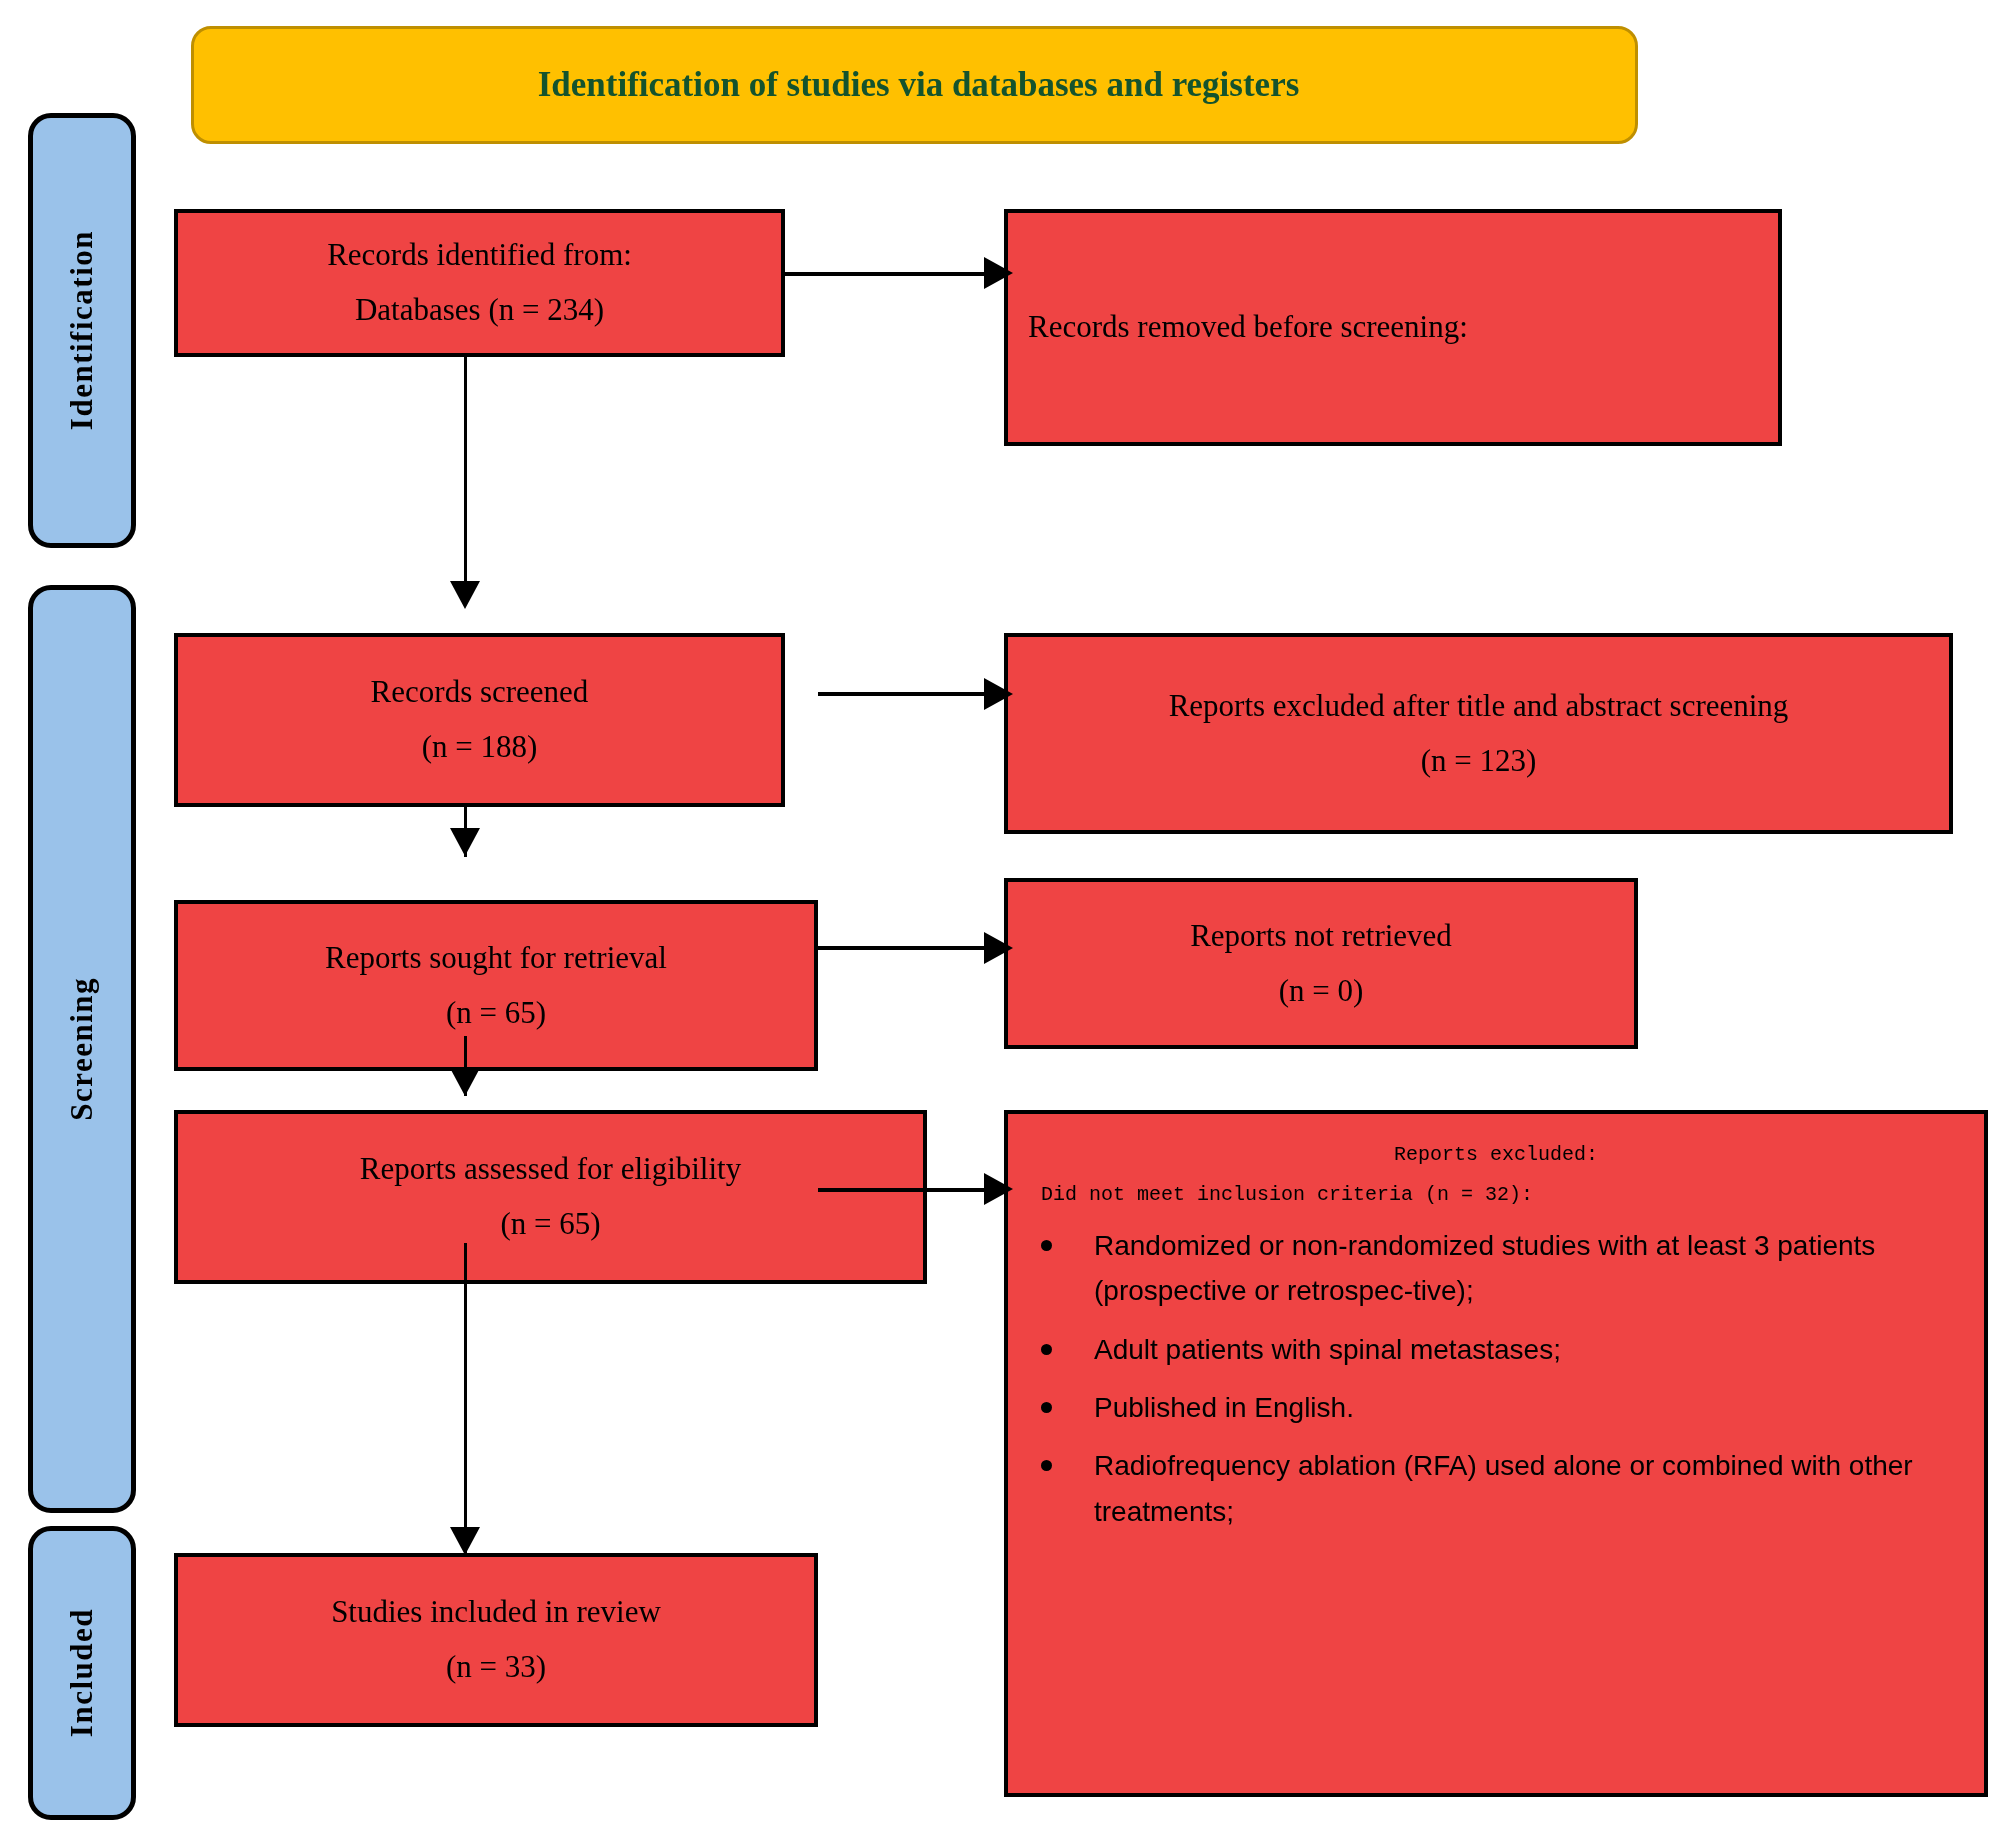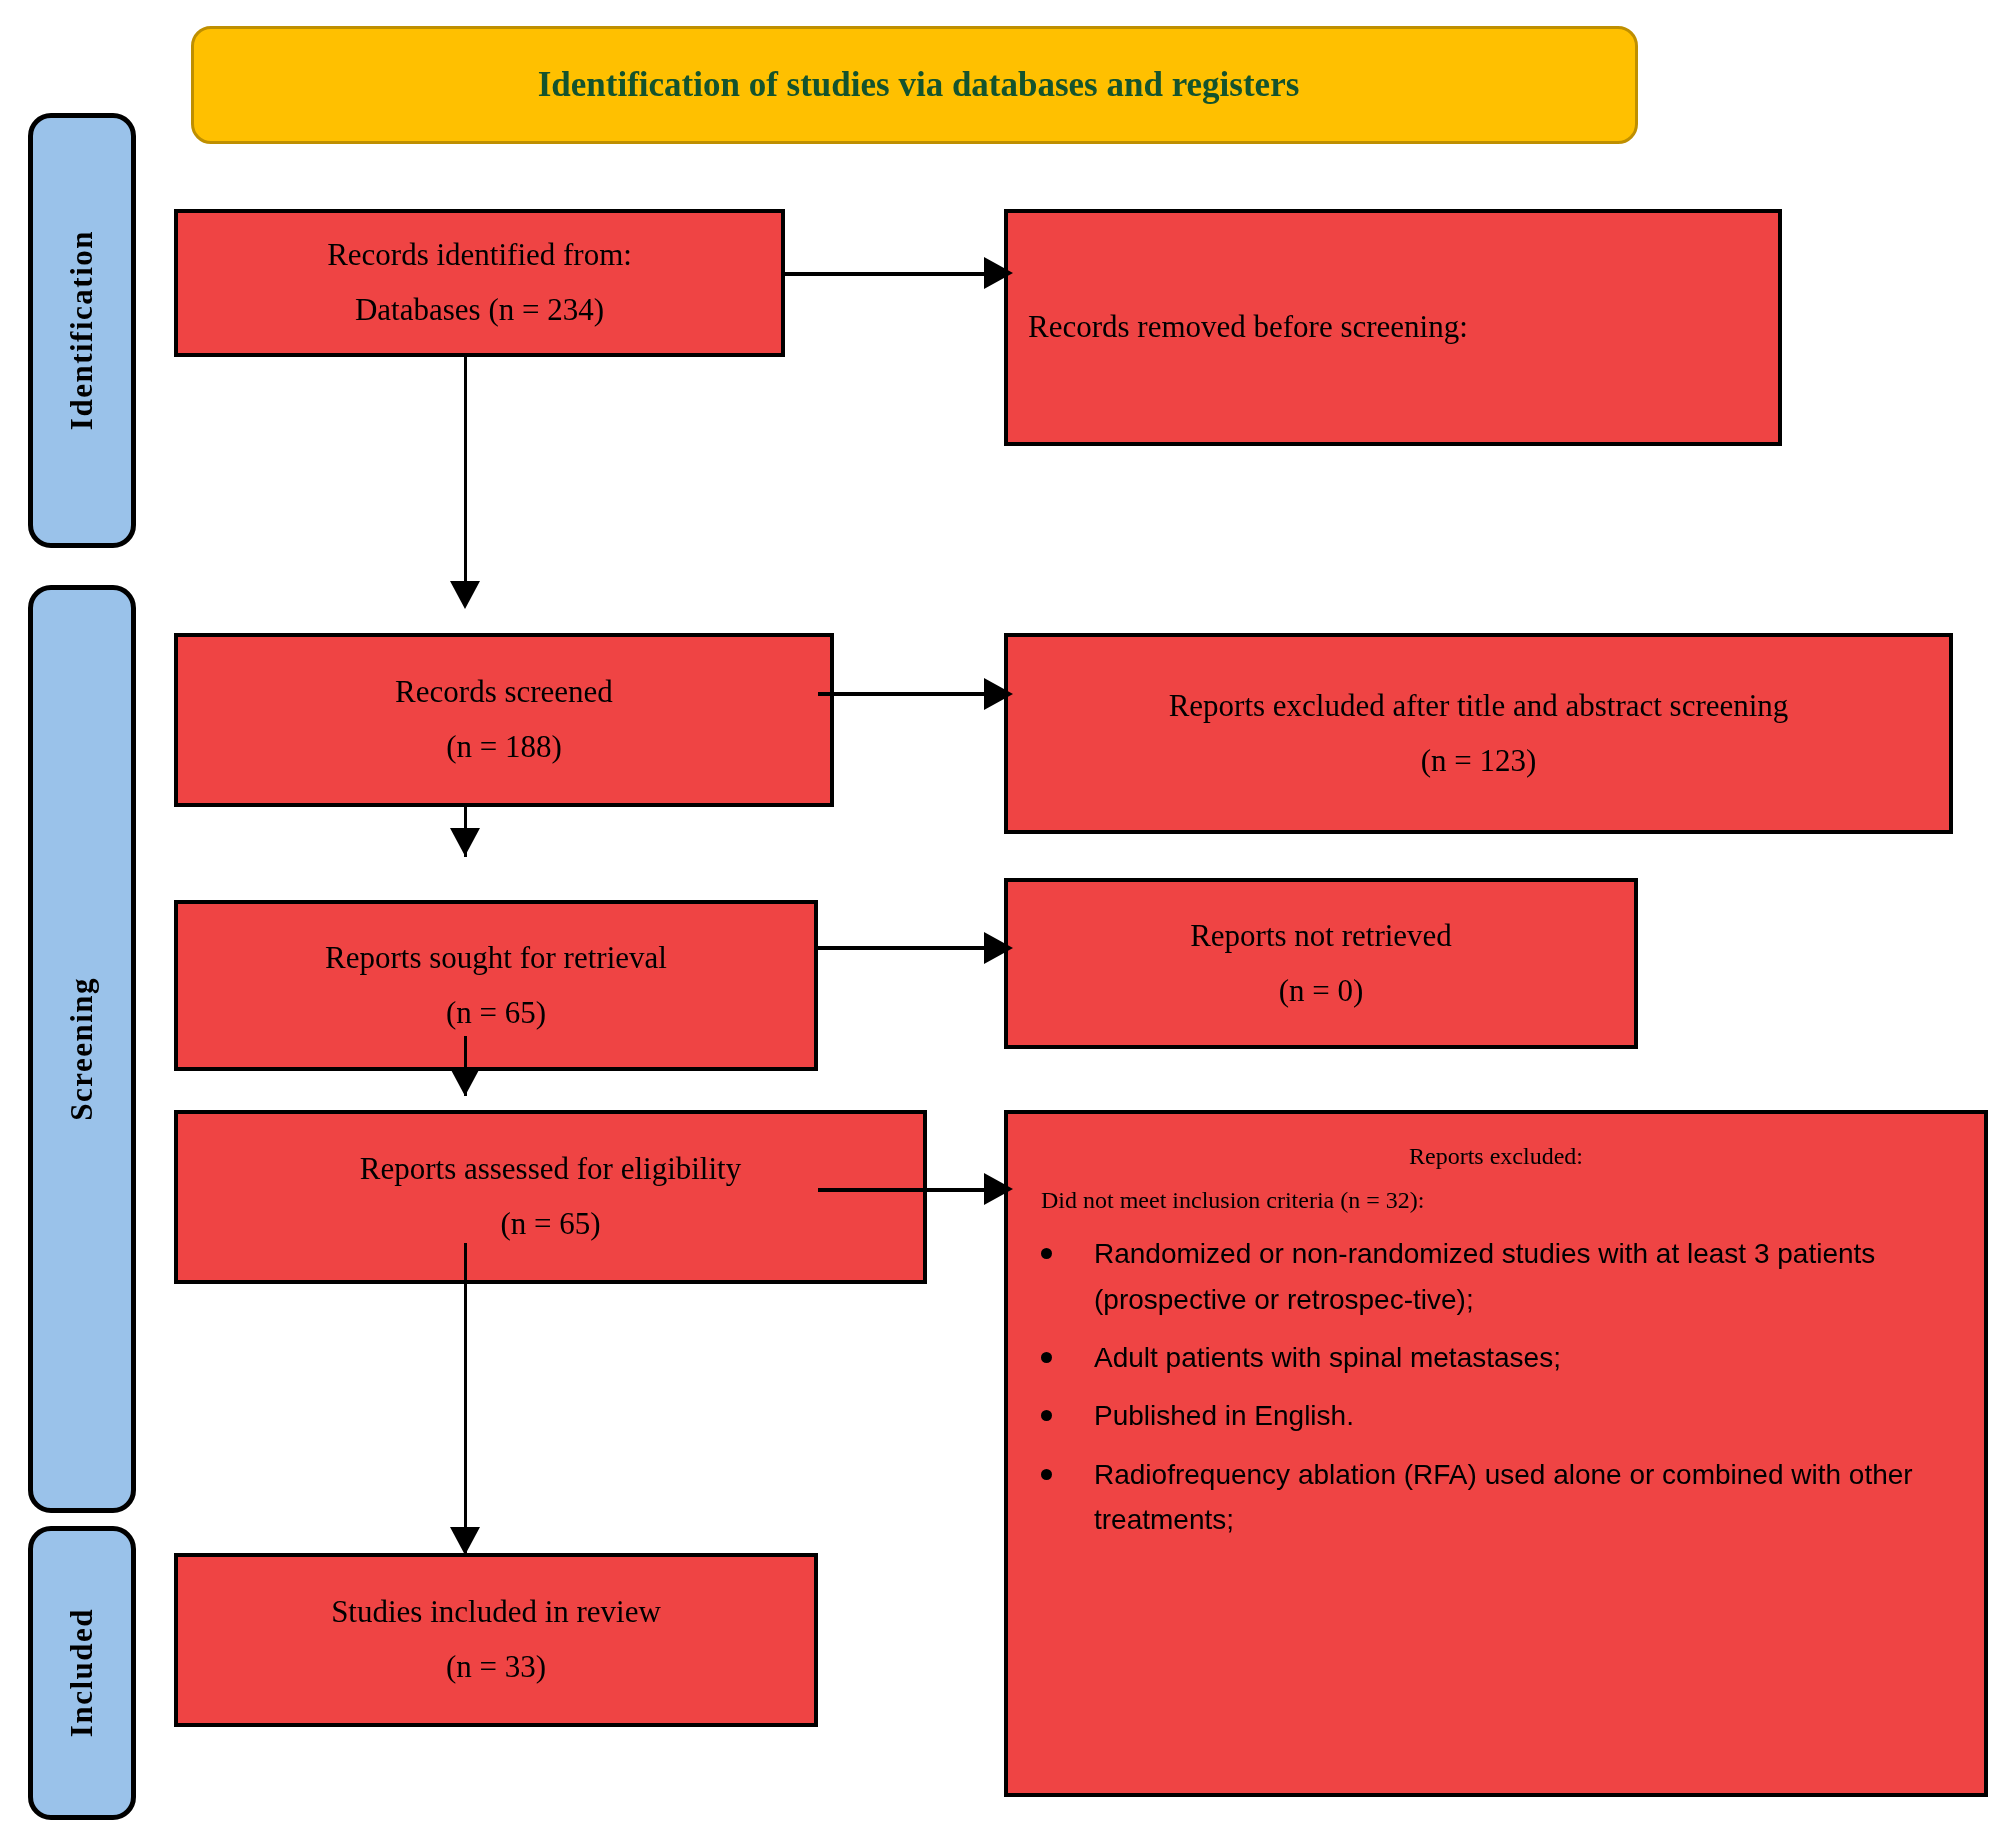--- a/index.html
+++ b/index.html
@@ -75,22 +75,22 @@
     font-family: "Liberation Serif", "DejaVu Serif", serif;
     font-size: 31px;
     color: #000000;
     line-height: 1.05;
     padding: 11px 20px;
     white-space: nowrap;
   }
 
   
   .excl-head {
-    font-family: Liberation Serif, serif;
-    font-size: 24px;
+    font-family: Liberation Mono, monospace;
+    font-size: 20px;
     color: #000000;
     line-height: 1.05;
     white-space: nowrap;
   }
   .excl-head.center { align-self: center; }
   .excl-list {
     list-style: none;
     margin: 0;
     padding: 0;
     width: 100%;
@@ -169,21 +169,21 @@
   <div class="flow-box leftish" style="left:1004px; top:209px; width:778px; height:237px;">
     <div class="box-line">Records removed before screening:</div>
   </div>
 
   <div class="h-line" style="left:785px; top:272px; width:201px;"></div>
   <div class="arrow-right" style="left:984px; top:257px;"></div>
 
   <div class="v-line" style="left:464px; top:357px; height:229px;"></div>
   <div class="arrow-down" style="left:450px; top:581px;"></div>
 
-  <div class="flow-box centered" style="left:174px; top:633px; width:660px; height:174px;">
+  <div class="flow-box centered" style="left:174px; top:633px; width:611px; height:174px;">
     <div class="box-line">Records screened</div>
     <div class="box-line">(n = 188)</div>
   </div>
 
   <div class="flow-box centered" style="left:1004px; top:633px; width:949px; height:201px;">
     <div class="box-line">Reports excluded after title and abstract screening</div>
     <div class="box-line">(n = 123)</div>
   </div>
 
   <div class="h-line" style="left:818px; top:692px; width:169px;"></div>

